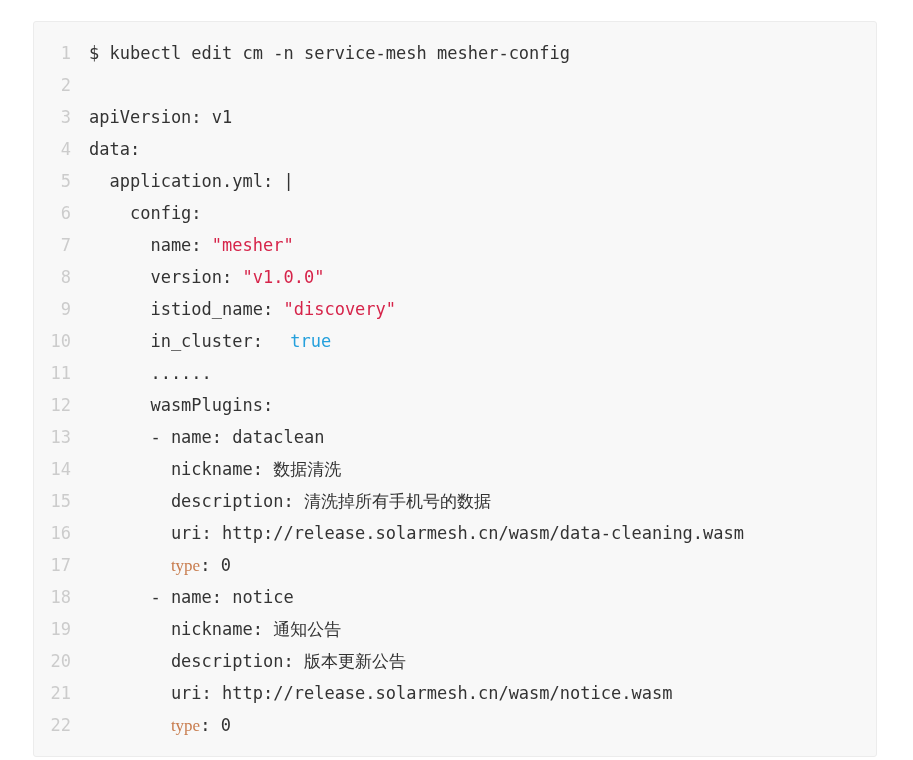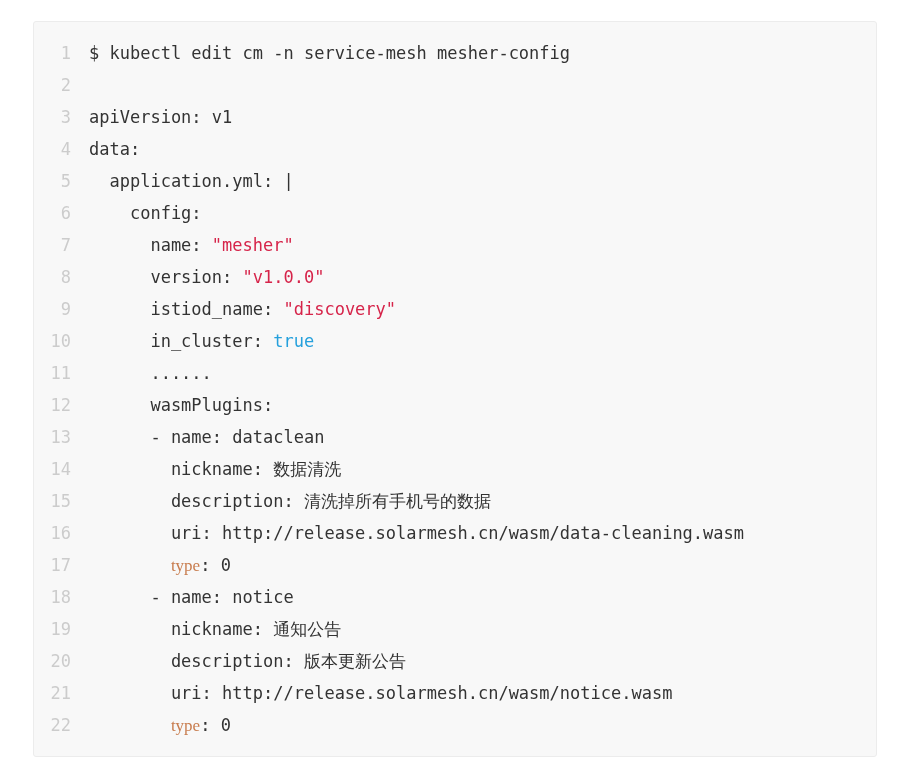--- a/index.html
+++ b/index.html
@@ -44,19 +44,19 @@
     width: 37px;
     text-align: right;
     color: var(--ln-color);
     user-select: none;
   }
   .code {
     padding-left: 18px;
   }
   .tok-plain   { color: var(--plain); }
   .tok-string  { color: var(--string); }
-  .tok-boolean { color: var(--boolean); }
+  .tok-boolean { color: var(--boolean); margin-left: 17px; }
   .tok-keyword { color: var(--keyword); font-family: Liberation Serif, serif; }
 </style>
 </head>
 <body>
 
 <pre class="code-block"><div><div class="line"><span class="ln">1</span><span class="code"><span class="tok-plain">$ kubectl edit cm -n service-mesh mesher-config</span></span></div><div class="line"><span class="ln">2</span><span class="code"></span></div><div class="line"><span class="ln">3</span><span class="code"><span class="tok-plain">apiVersion: v1</span></span></div><div class="line"><span class="ln">4</span><span class="code"><span class="tok-plain">data:</span></span></div><div class="line"><span class="ln">5</span><span class="code"><span class="tok-plain">  application.yml: |</span></span></div><div class="line"><span class="ln">6</span><span class="code"><span class="tok-plain">    config:</span></span></div><div class="line"><span class="ln">7</span><span class="code"><span class="tok-plain">      name: </span><span class="tok-string">"mesher"</span></span></div><div class="line"><span class="ln">8</span><span class="code"><span class="tok-plain">      version: </span><span class="tok-string">"v1.0.0"</span></span></div><div class="line"><span class="ln">9</span><span class="code"><span class="tok-plain">      istiod_name: </span><span class="tok-string">"discovery"</span></span></div><div class="line"><span class="ln">10</span><span class="code"><span class="tok-plain">      in_cluster: </span><span class="tok-boolean">true</span></span></div><div class="line"><span class="ln">11</span><span class="code"><span class="tok-plain">      ......</span></span></div><div class="line"><span class="ln">12</span><span class="code"><span class="tok-plain">      wasmPlugins:</span></span></div><div class="line"><span class="ln">13</span><span class="code"><span class="tok-plain">      - name: dataclean</span></span></div><div class="line"><span class="ln">14</span><span class="code"><span class="tok-plain">        nickname: 数据清洗</span></span></div><div class="line"><span class="ln">15</span><span class="code"><span class="tok-plain">        description: 清洗掉所有手机号的数据</span></span></div><div class="line"><span class="ln">16</span><span class="code"><span class="tok-plain">        uri: http://release.solarmesh.cn/wasm/data-cleaning.wasm</span></span></div><div class="line"><span class="ln">17</span><span class="code"><span class="tok-plain">        </span><span class="tok-keyword">type</span><span class="tok-plain">: 0</span></span></div><div class="line"><span class="ln">18</span><span class="code"><span class="tok-plain">      - name: notice</span></span></div><div class="line"><span class="ln">19</span><span class="code"><span class="tok-plain">        nickname: 通知公告</span></span></div><div class="line"><span class="ln">20</span><span class="code"><span class="tok-plain">        description: 版本更新公告</span></span></div><div class="line"><span class="ln">21</span><span class="code"><span class="tok-plain">        uri: http://release.solarmesh.cn/wasm/notice.wasm</span></span></div><div class="line"><span class="ln">22</span><span class="code"><span class="tok-plain">        </span><span class="tok-keyword">type</span><span class="tok-plain">: 0</span></span></div></div></pre>
 
 </body></html>

